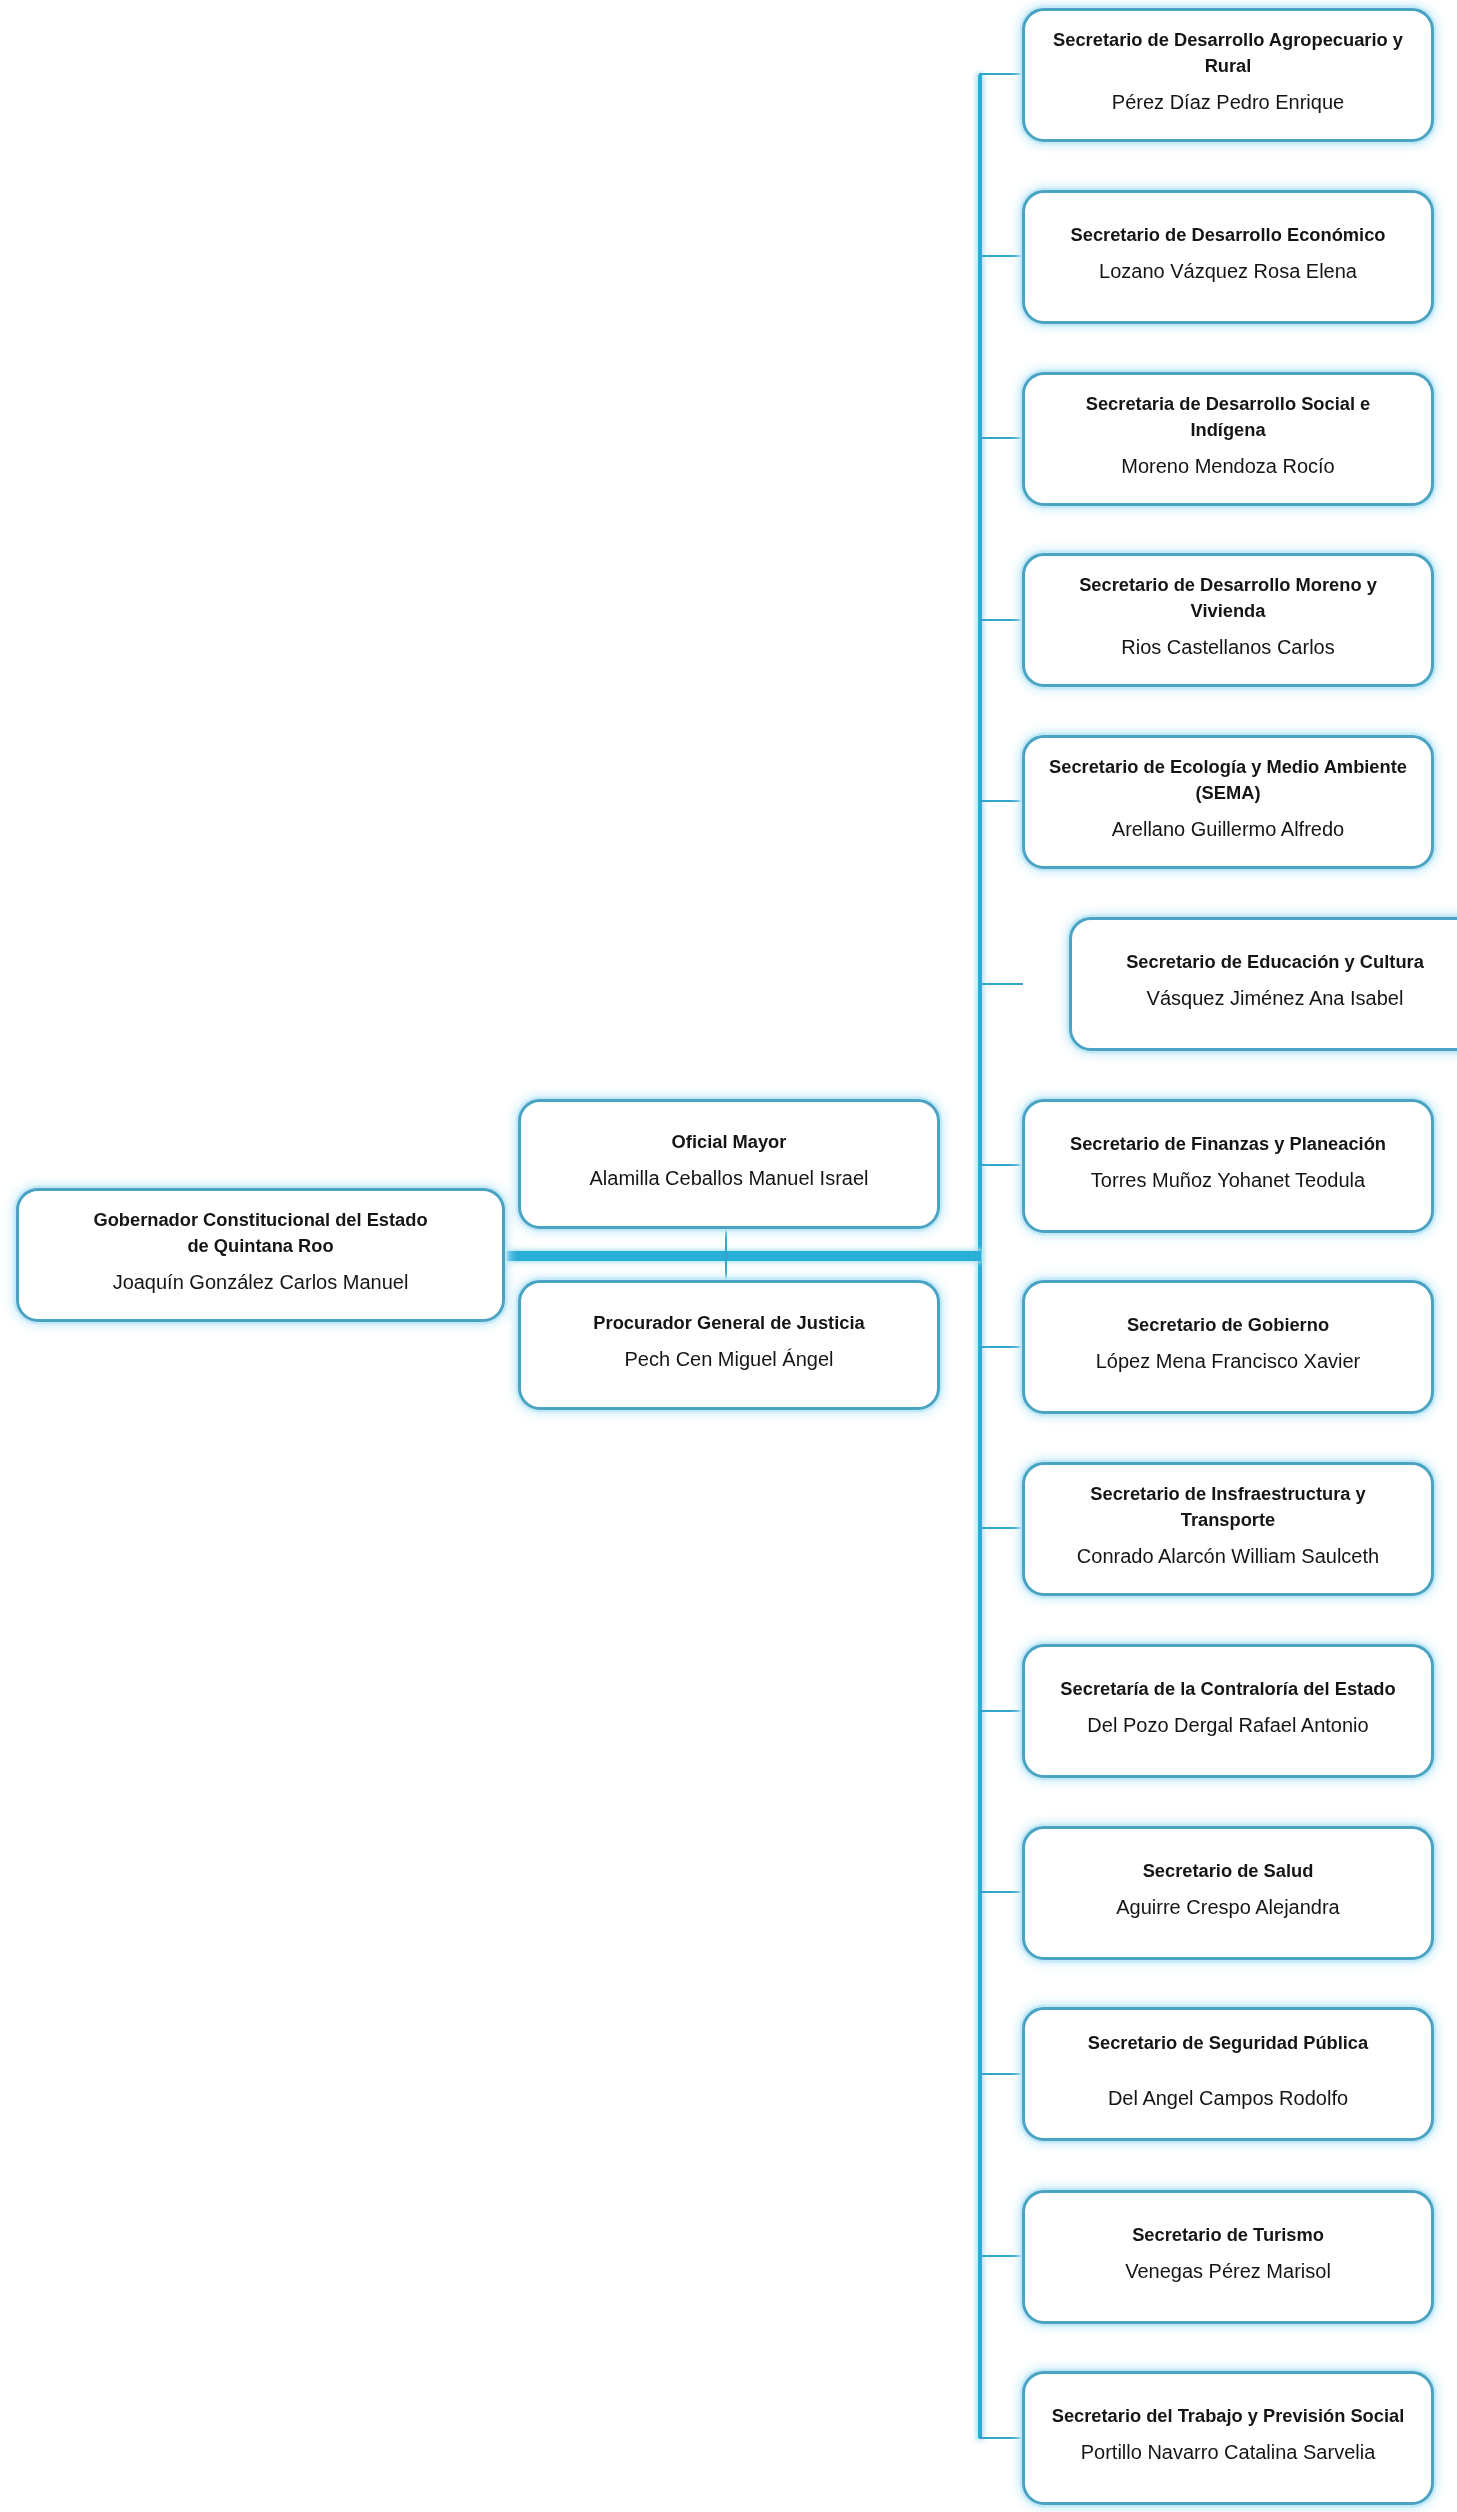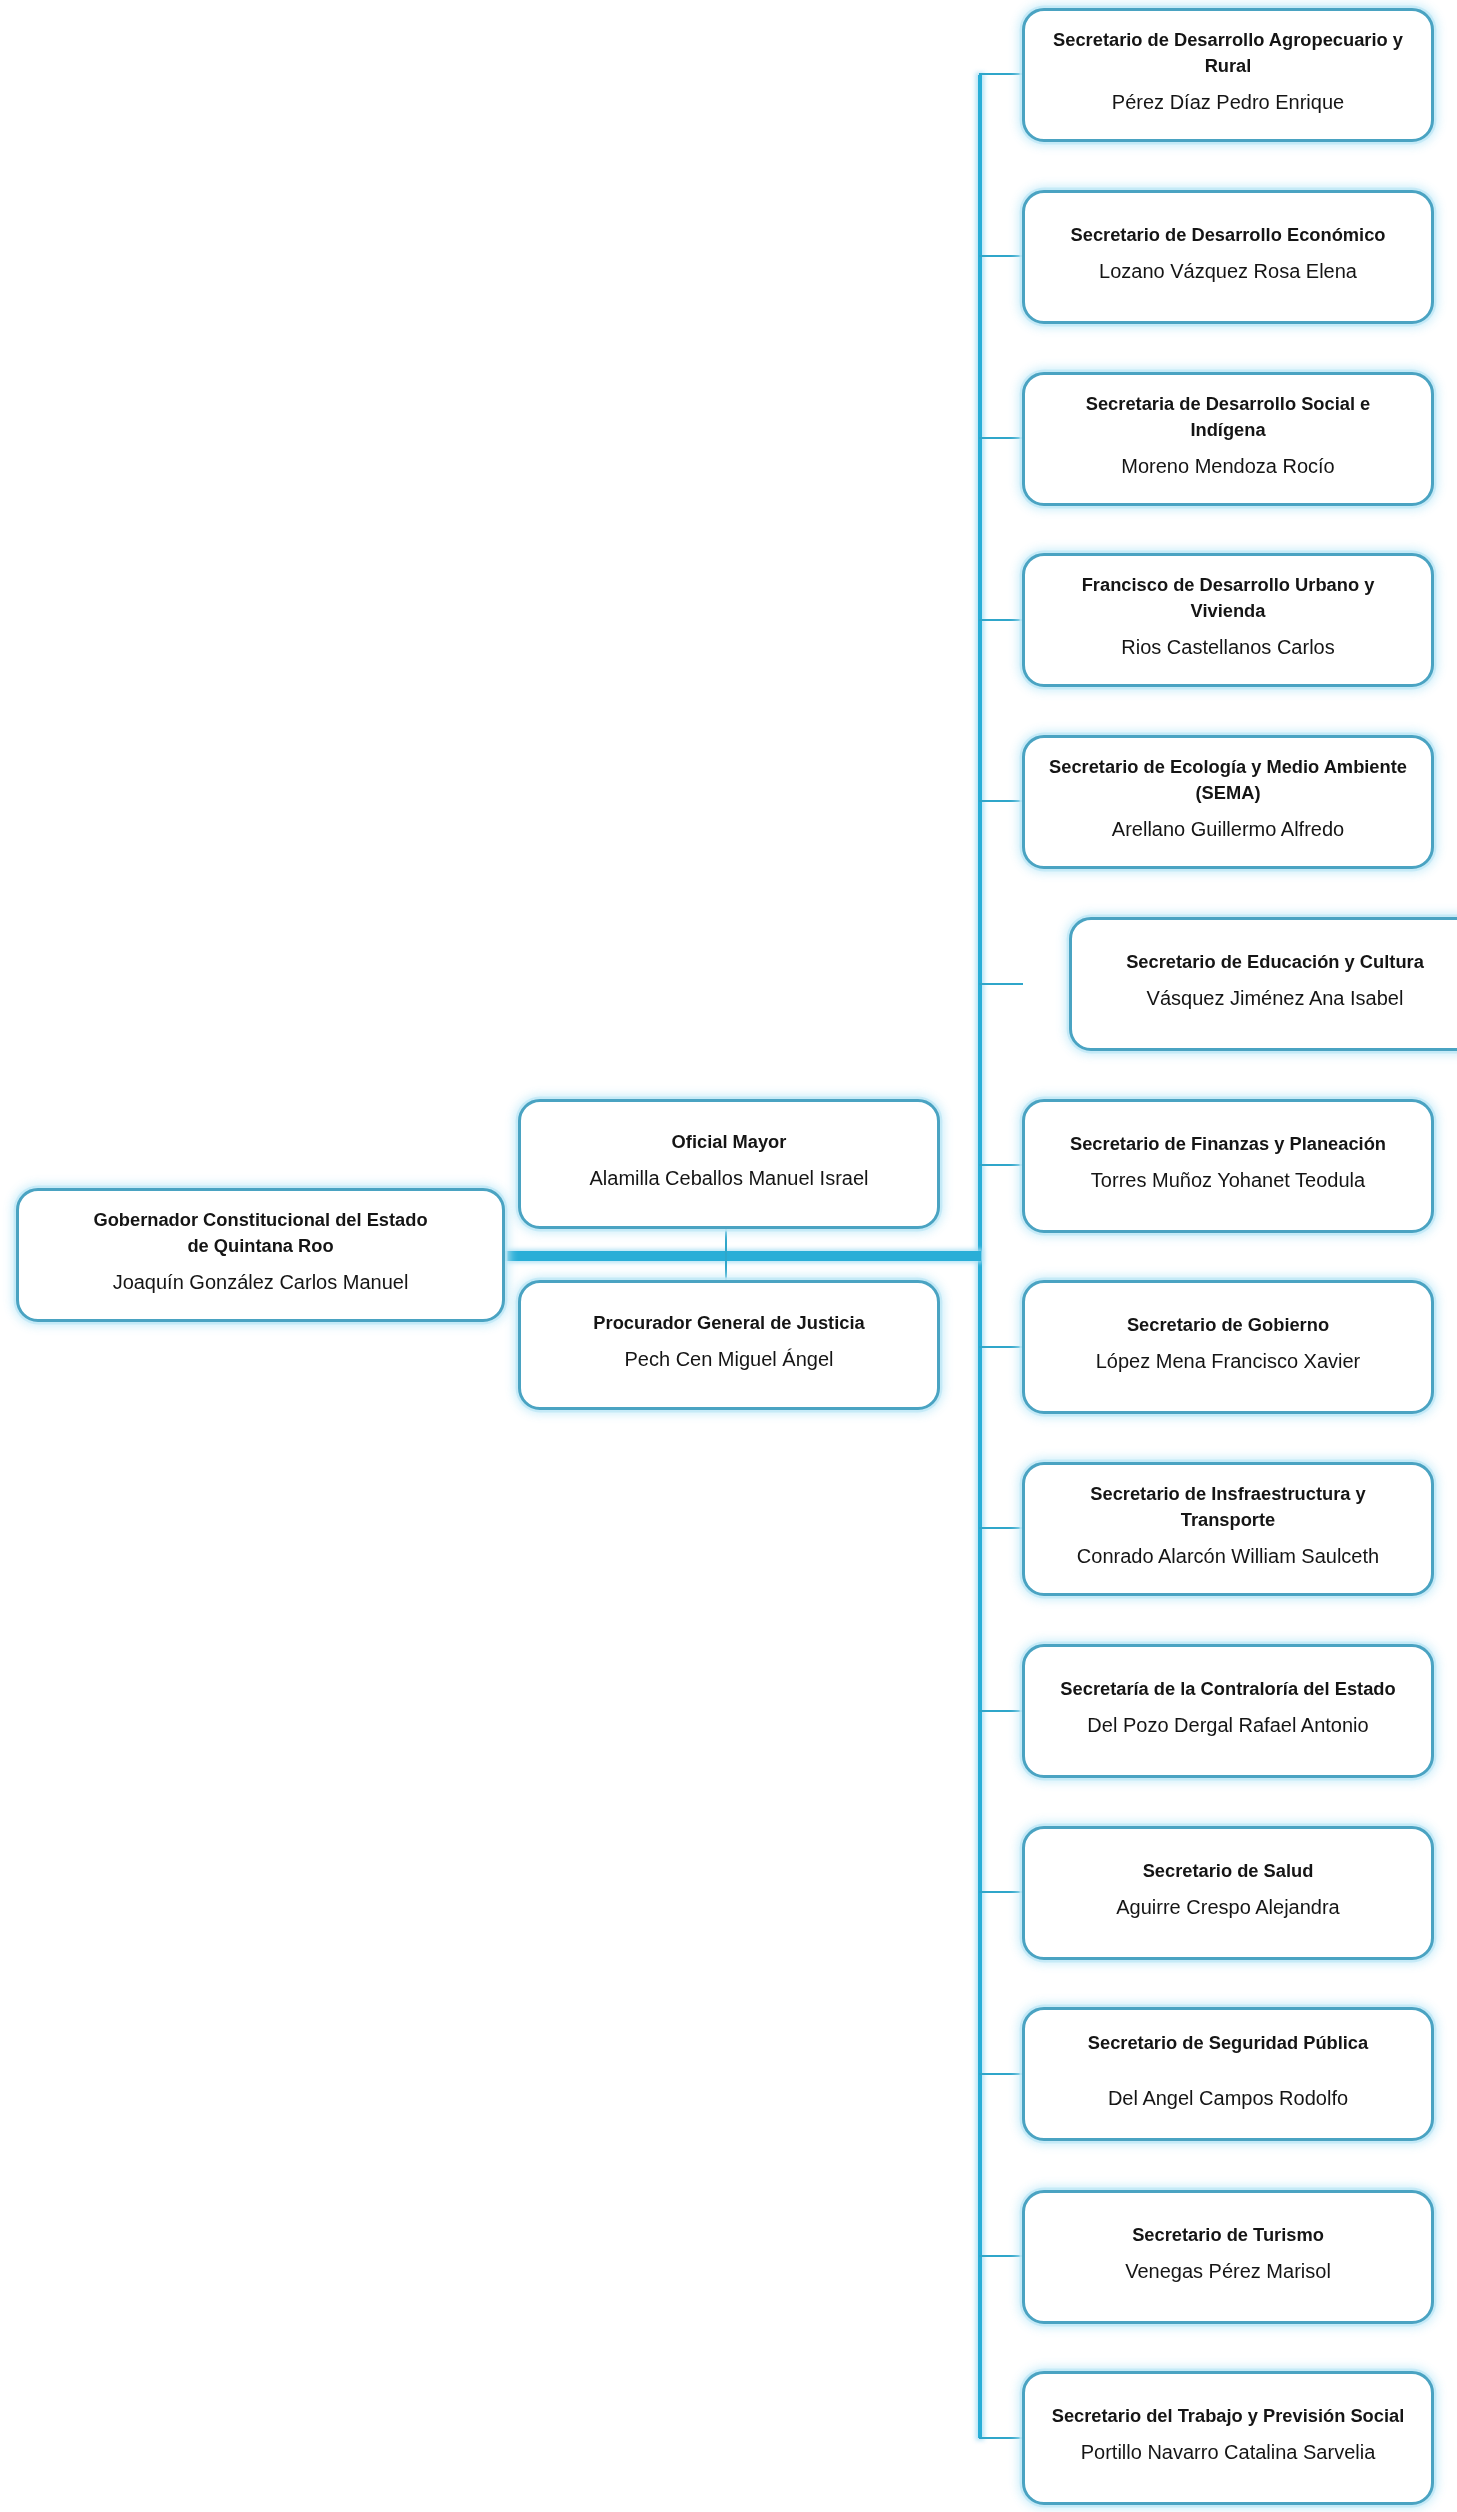--- a/index.html
+++ b/index.html
@@ -91,21 +91,21 @@
   </div>
 
   <div class="stub" style="top: 437px;"></div>
   <div class="node sec-box" style="top: 372px;">
     <div class="title sec-title">Secretaria de Desarrollo Social e Indígena</div>
     <div class="person sec-name">Moreno Mendoza Rocío</div>
   </div>
 
   <div class="stub" style="top: 619px;"></div>
   <div class="node sec-box" style="top: 553px;">
-    <div class="title sec-title">Francisco de Desarrollo Urbano y Vivienda</div>
+    <div class="title sec-title">Secretario de Desarrollo Moreno y Vivienda</div>
     <div class="person sec-name">Rios Castellanos Carlos</div>
   </div>
 
   <div class="stub" style="top: 800px;"></div>
   <div class="node sec-box" style="top: 735px;">
     <div class="title sec-title">Secretario de Ecología y Medio Ambiente (SEMA)</div>
     <div class="person sec-name">Arellano Guillermo Alfredo</div>
   </div>
 
   <div class="stub" style="top: 983px;"></div>

